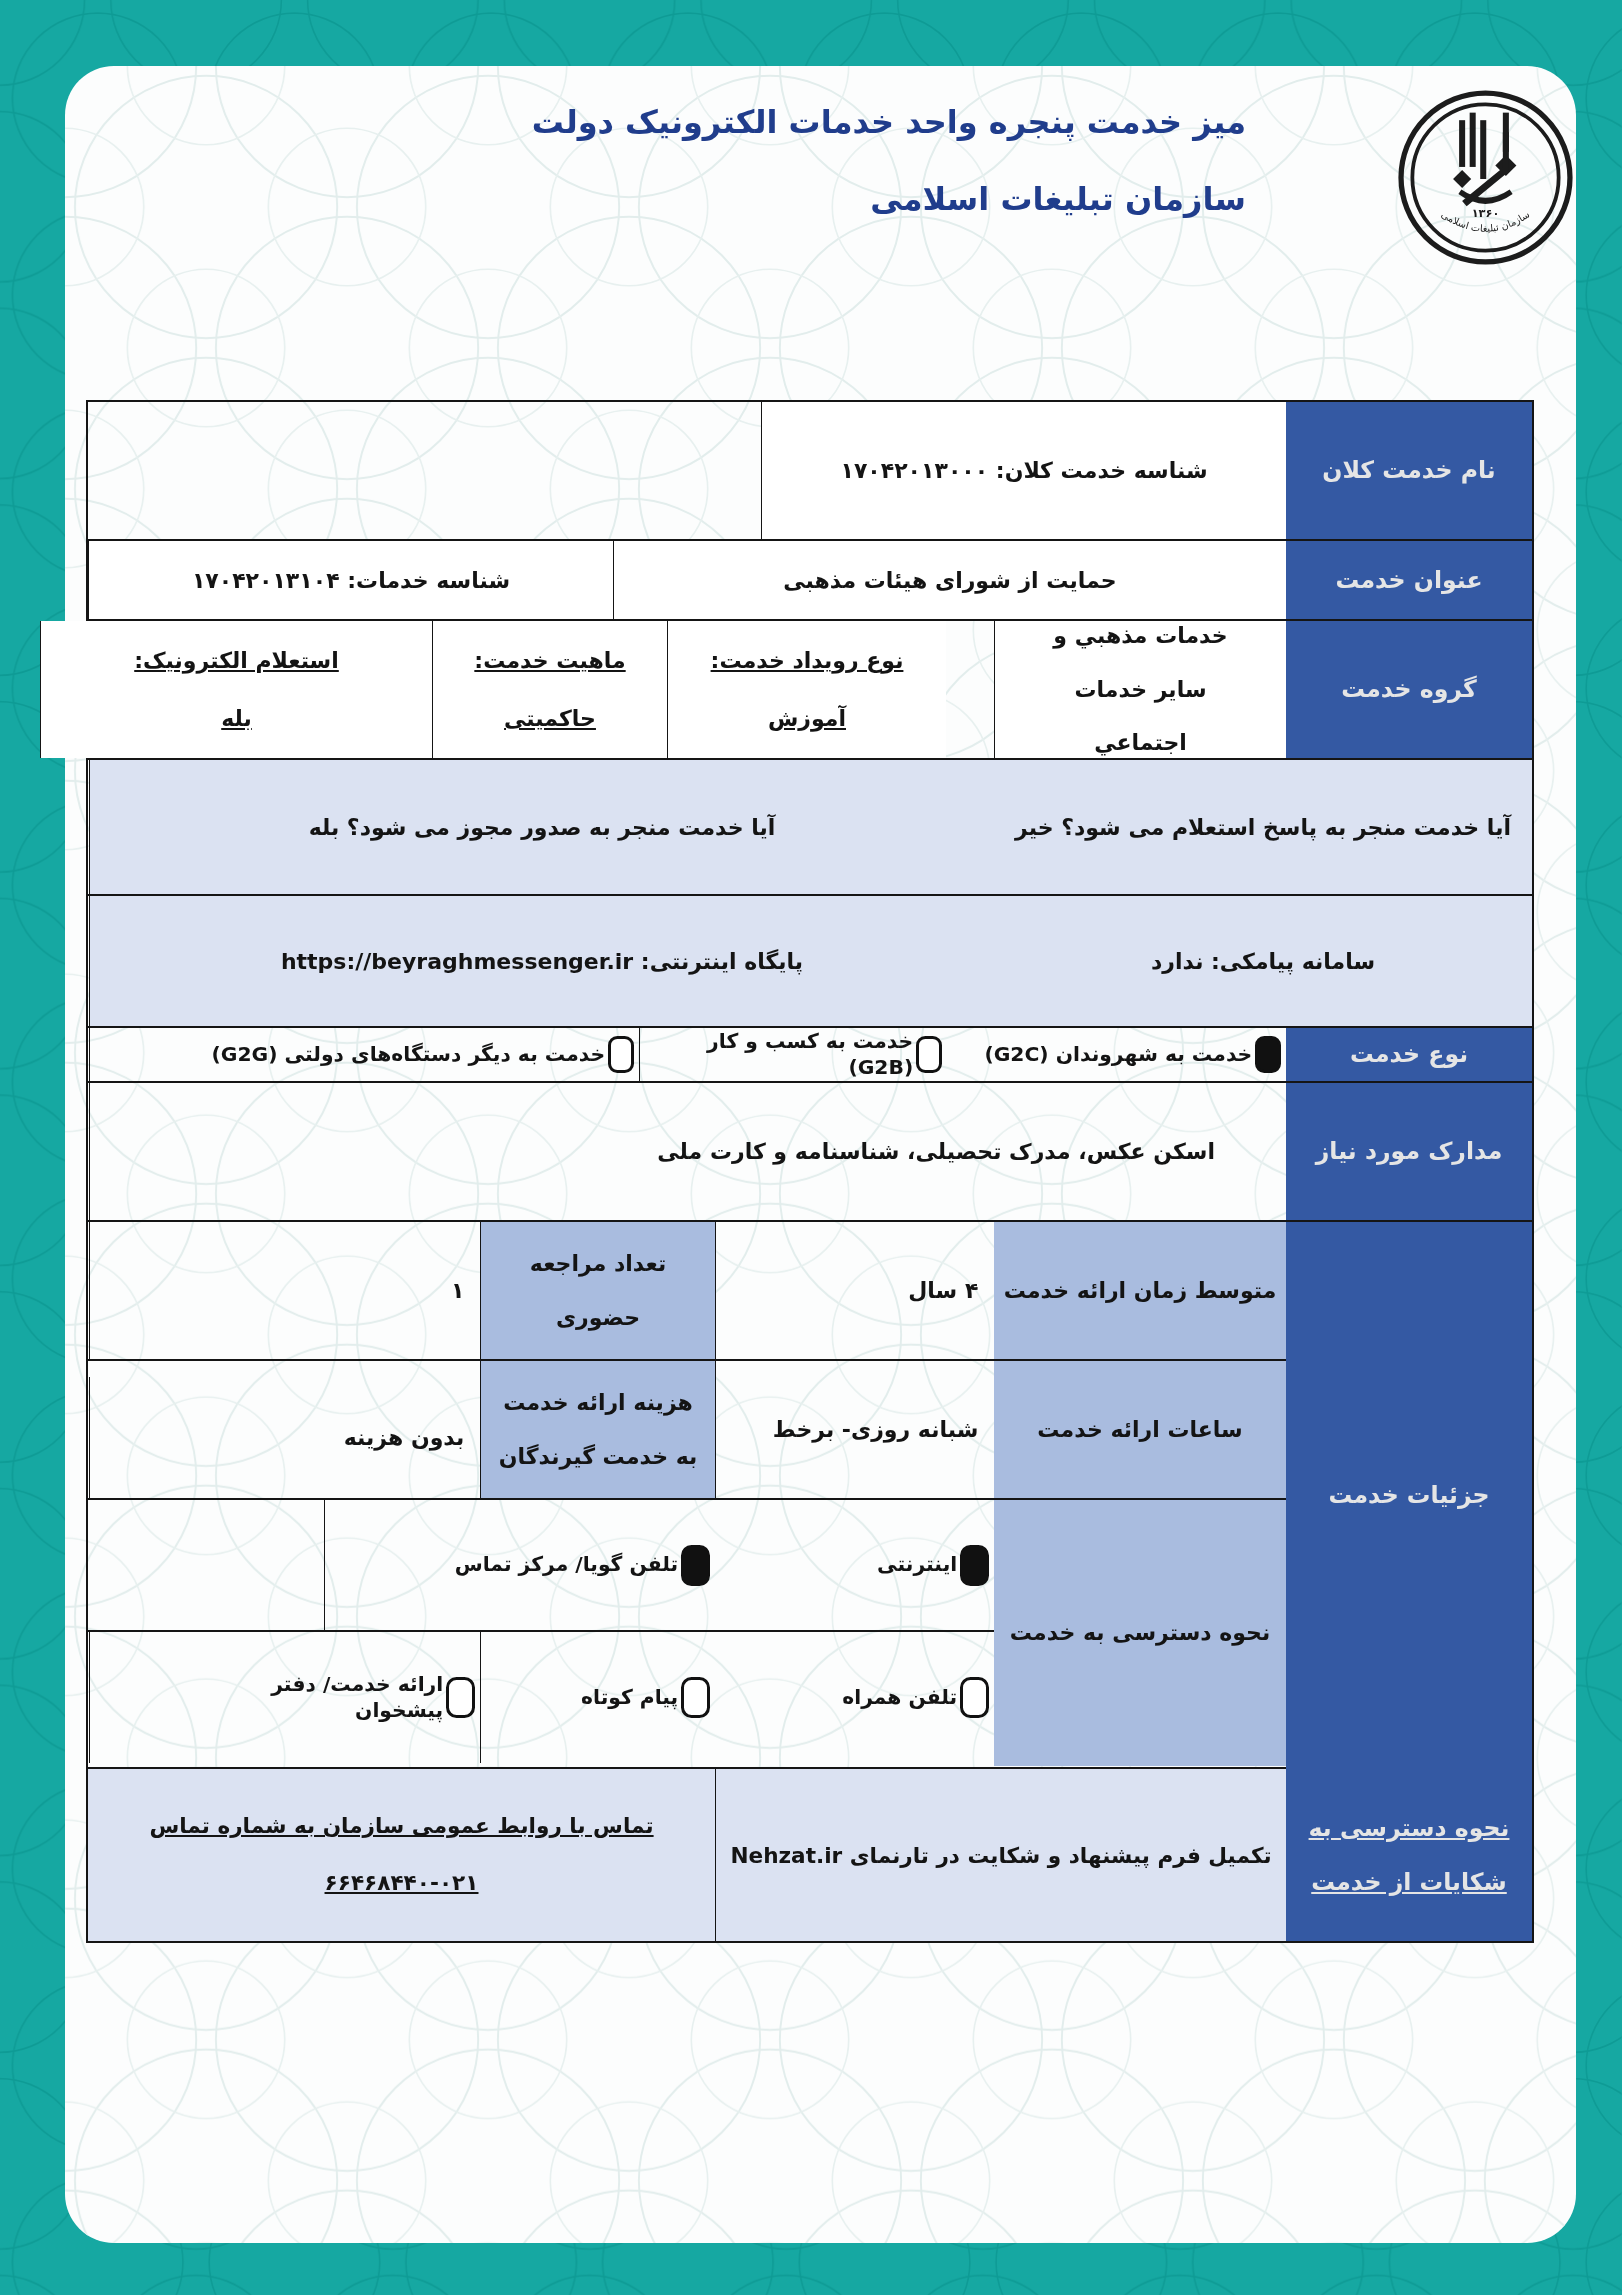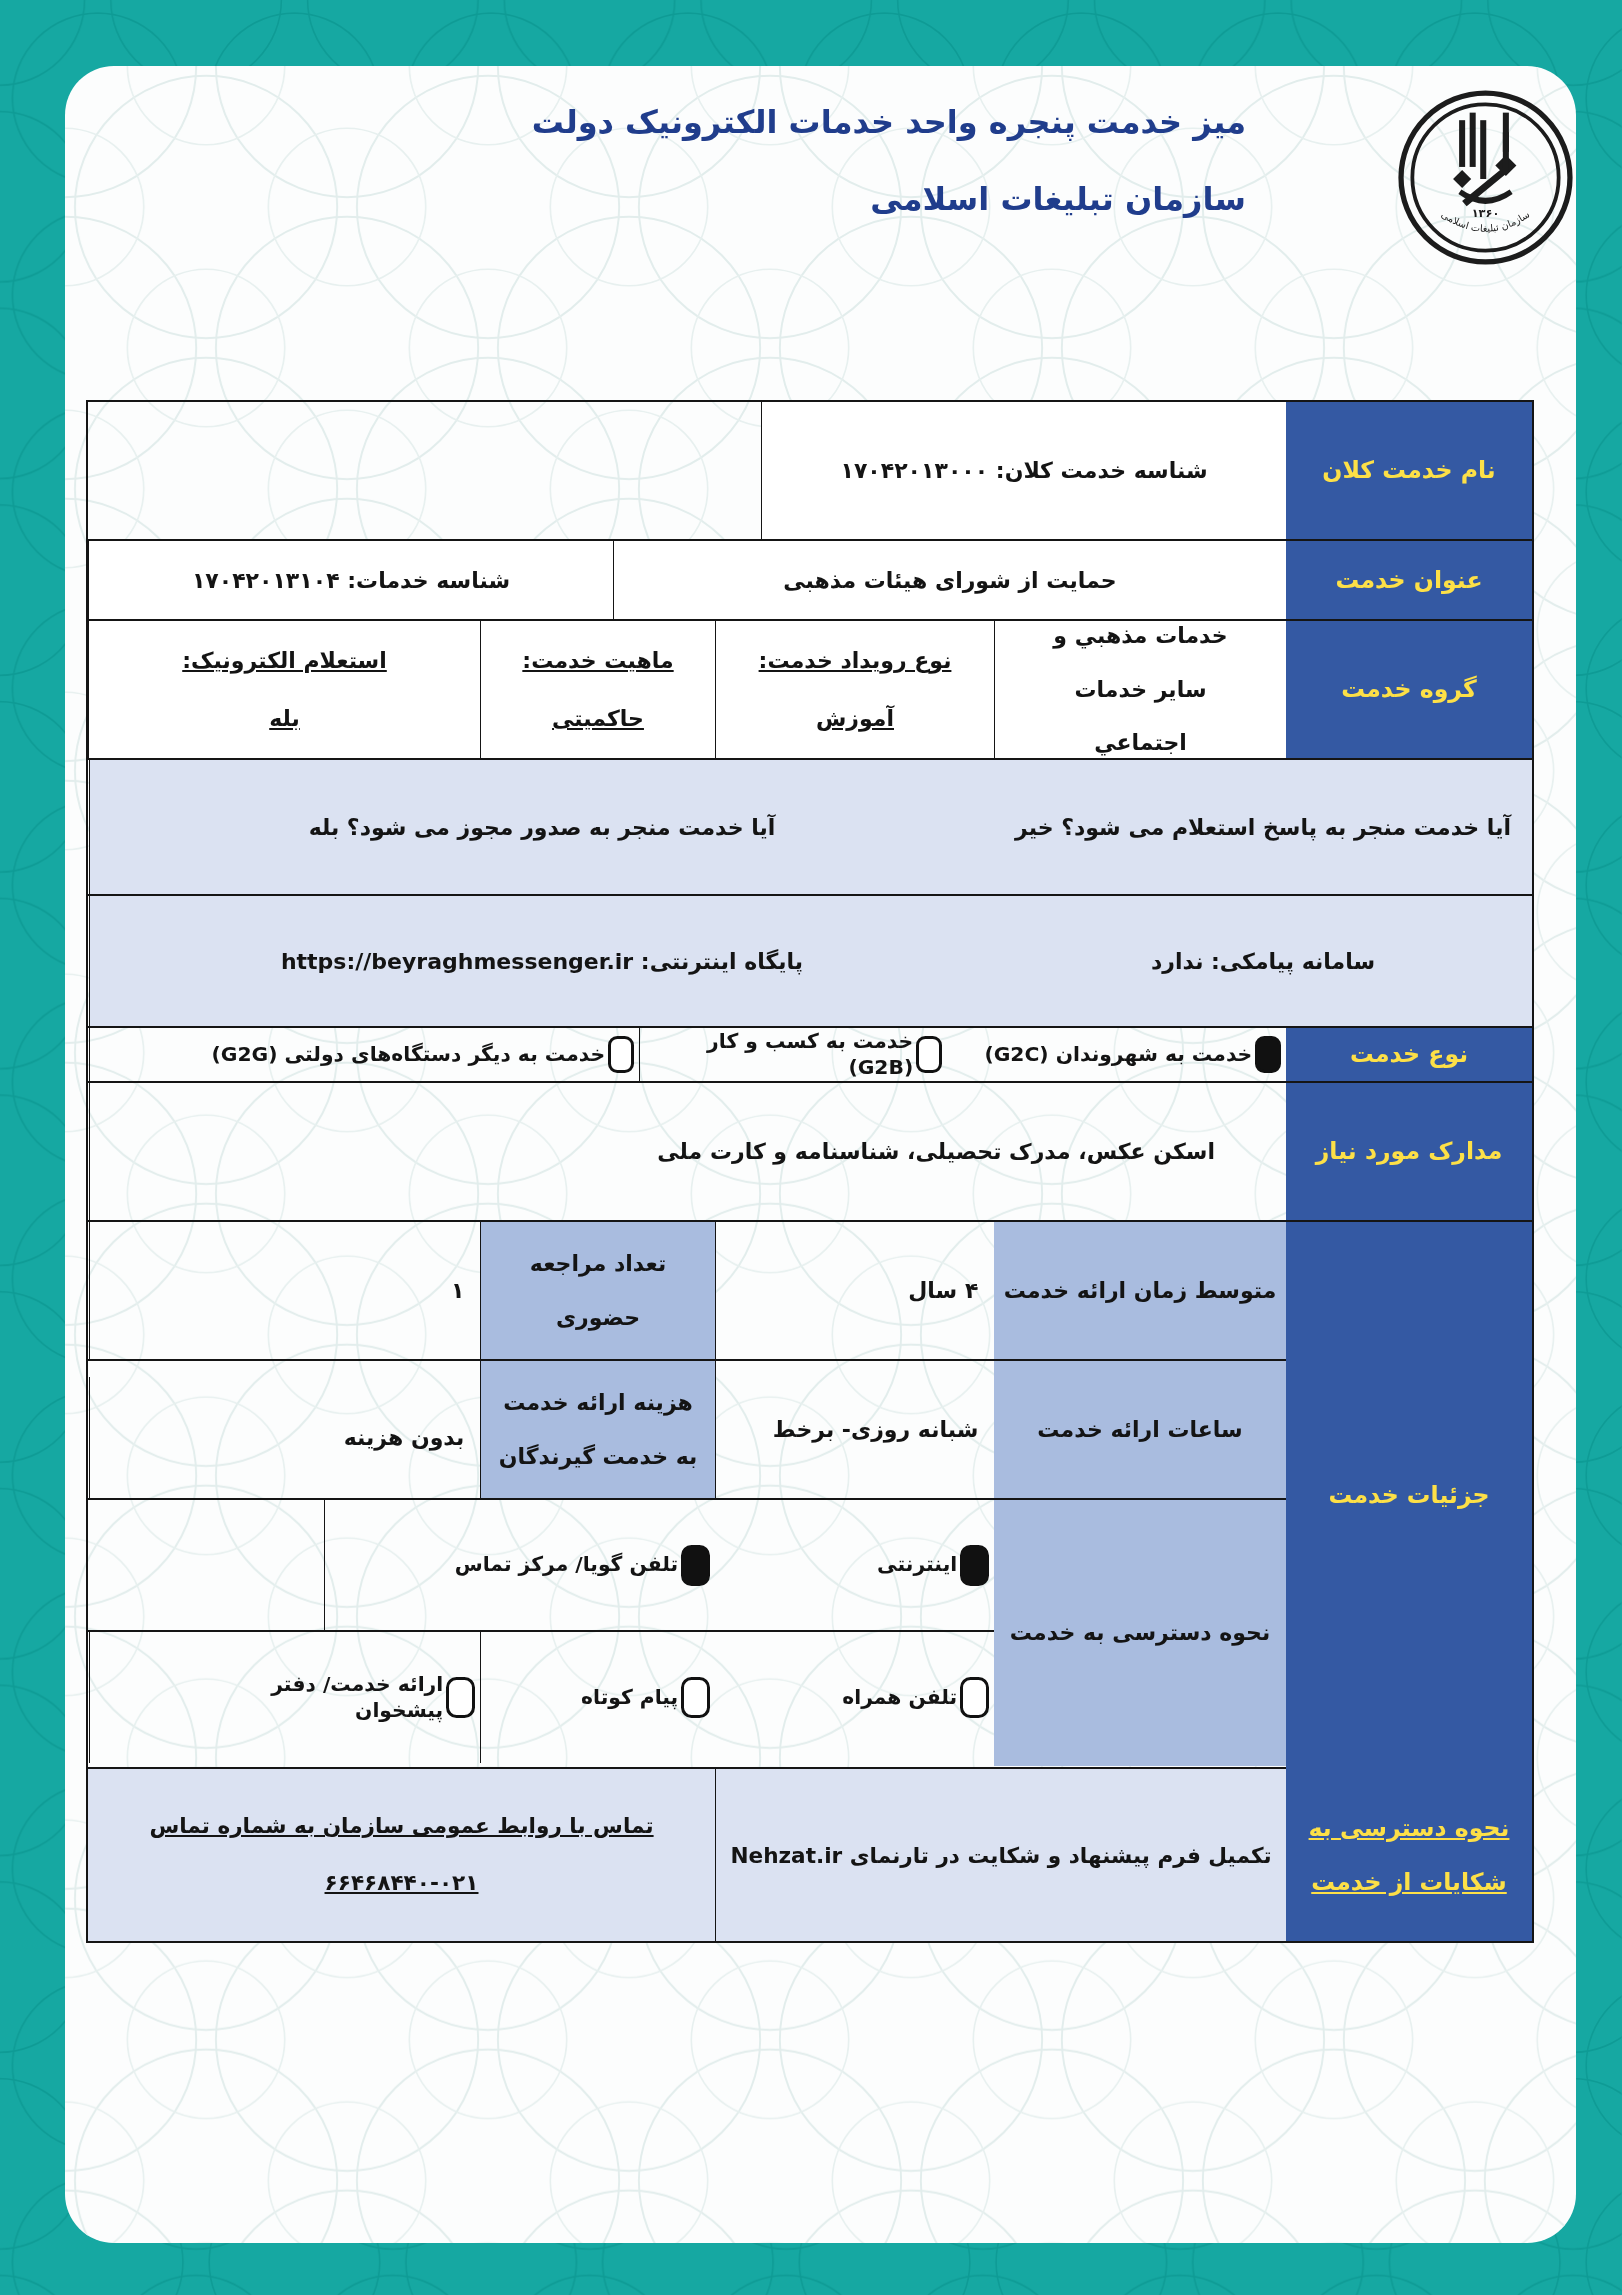--- a/index.html
+++ b/index.html
@@ -29,28 +29,28 @@
     border:2.6px solid #151515; direction:rtl;
     color:#141414; font-weight:bold;
   }
   .row { display:flex; direction:rtl; }
   .bb { border-bottom:2px solid #151515; }
   .c { flex:none; display:flex; align-items:center; justify-content:center;
        text-align:center; font-size:22px; overflow:hidden; }
   .c + .c { border-left:1.6px solid #151515; border-left:none; border-right:none; }
   .c ~ .c { border-right:0; }
   .vr { border-left:1.6px solid #151515 !important; }
-  .hdr { background:#3459a3; color:#fde047; font-size:23.6px; line-height:1.55; }
+  .hdr { background:#3459a3; color:#e5e5e5; font-size:23.6px; line-height:1.55; }
   .md  { background:#ffffff; }
   .lt  { background:#dbe2f2; }
   .lbl { background:#a9bcdf; line-height:2.45; padding:0 9.2px; }
   .wh  { background:transparent; }
   .stack { display:flex; flex-direction:column; gap:35px; align-items:center; justify-content:center;text-decoration:underline; }
   .stack span { display:block; line-height:1.05; }
-  .wrap2 { line-height:2.45; padding:0 37px; }
+  .wrap2 { line-height:2.45; padding:0 37px;margin-left:48px; }
   .ralign { justify-content:flex-start; padding-right:15.7px; }
   .docs  { justify-content:flex-start; padding-right:71px; }
 
   
   .cb { width:29px; height:41px; border:3.9px solid #111; border-radius:10.5px;
         background:#fff; flex:none; }
   .cb.on { background:#111; border-color:#111; }
   .cb.sm { width:26px; height:37px; border-width:3.3px; border-radius:9.2px; }
   .opt { display:flex; align-items:center; justify-content:flex-start;
          gap:2.6px; padding-right:5.2px; font-size:20.3px; text-align:right; }

